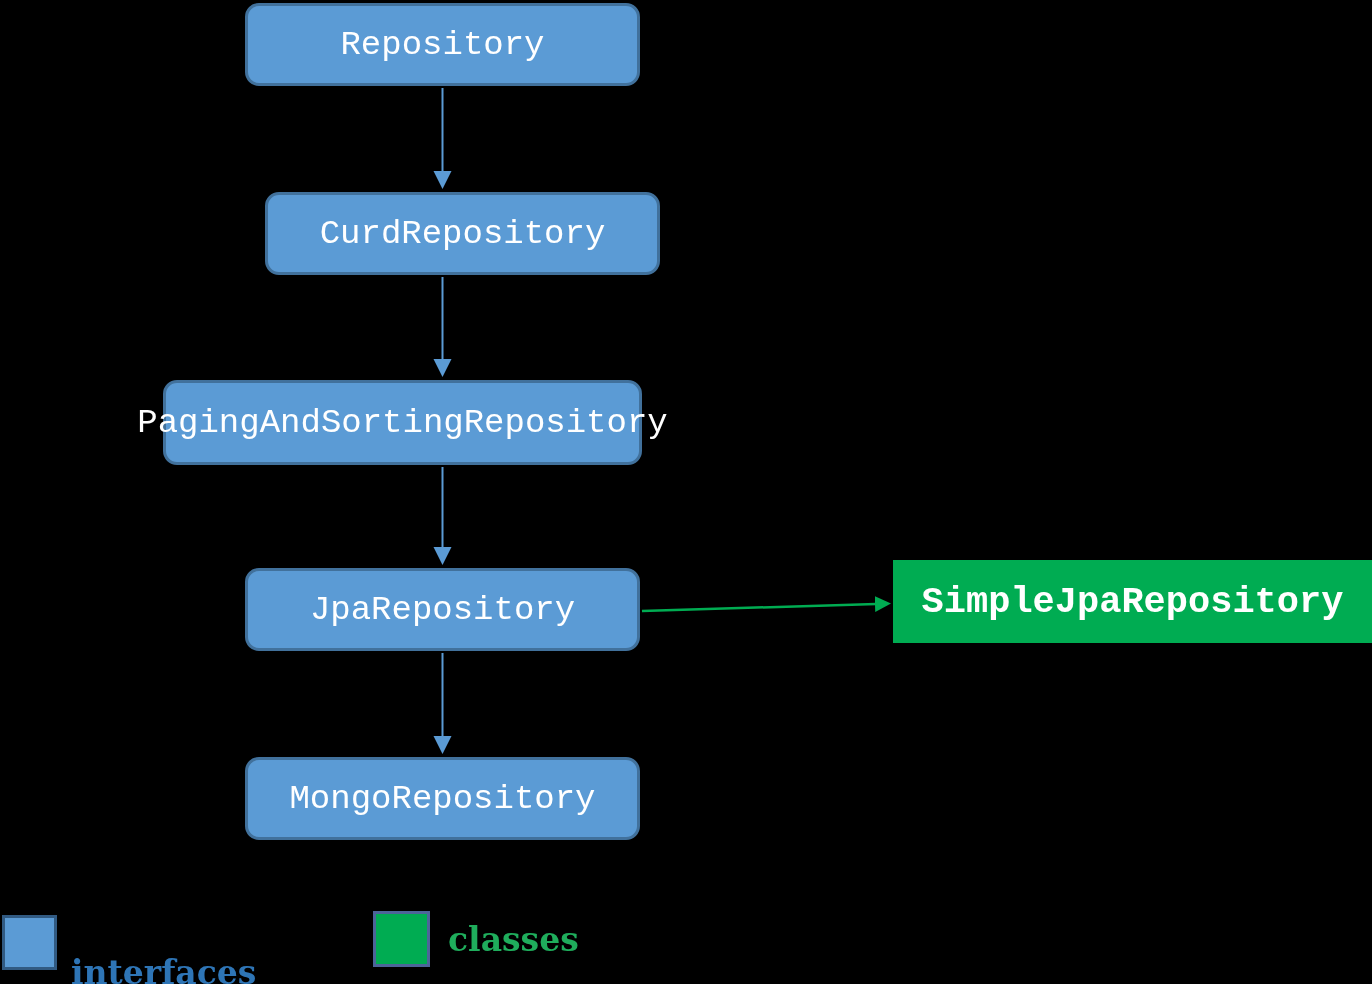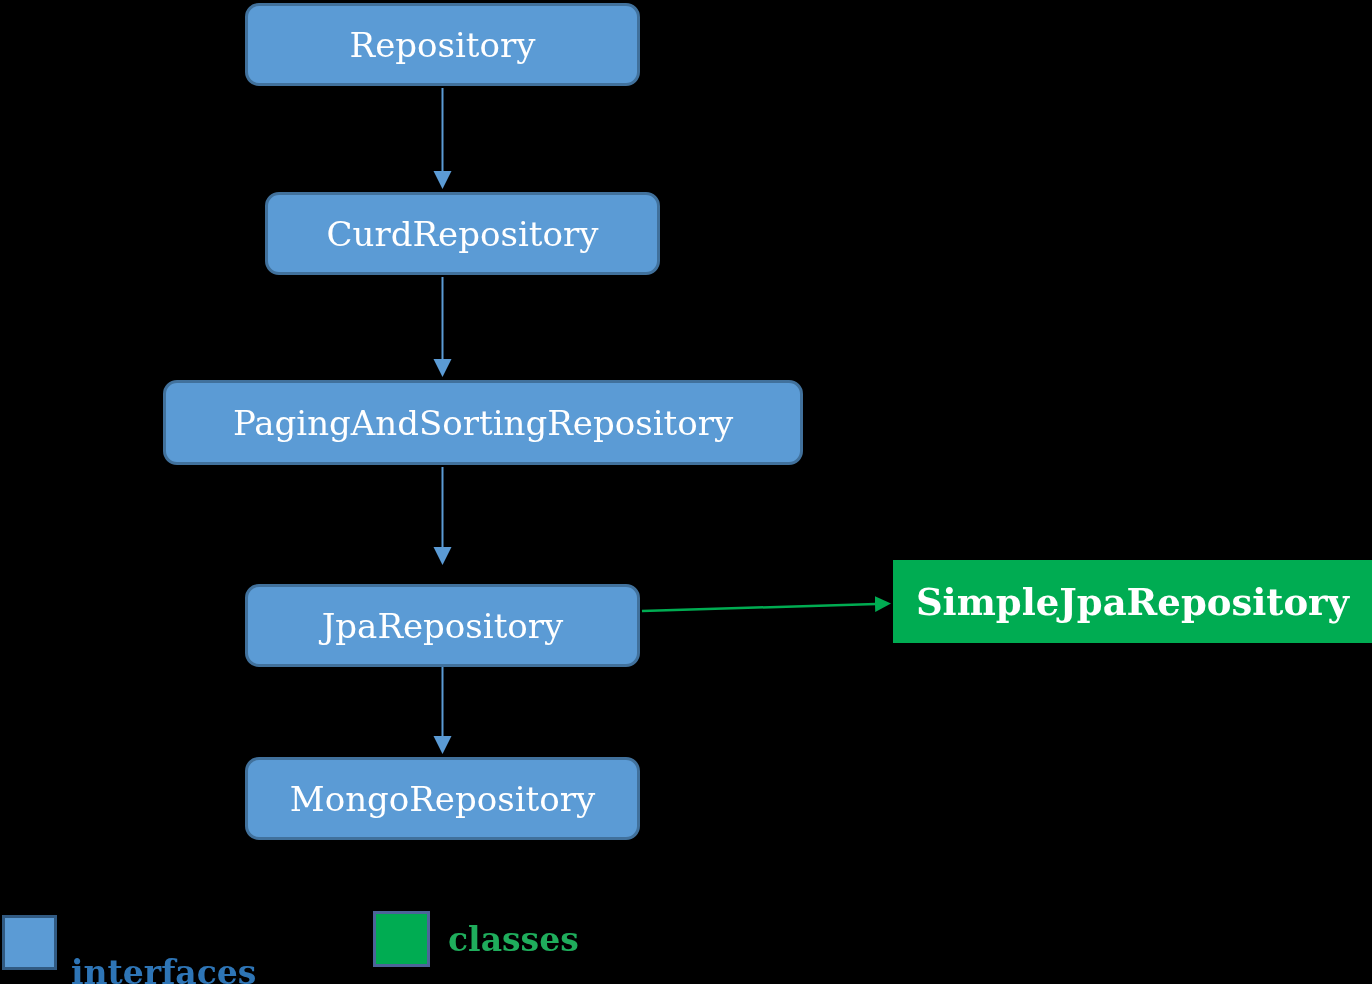--- a/index.html
+++ b/index.html
@@ -38,38 +38,39 @@
   }
   .node {
     position: absolute;
     display: flex;
     align-items: center;
     justify-content: center;
     box-sizing: border-box;
     color: var(--box-text);
     text-align: center;
     white-space: nowrap;
+    font-family: Liberation Mono, monospace;
   }
   .node.interface {
     background: var(--interface-fill);
     border: 3px solid var(--interface-border);
     border-radius: 14px;
     font-size: 34px;
   }
   .node.class {
     background: var(--class-fill);
     border: none;
     border-radius: 0;
     font-size: 37px;
     font-weight: bold;
   }
   #node-repository { left: 245px; top: 3px;  width: 395px; height: 83px; }
   #node-curd       { left: 245px; top: 192px; width: 395px; height: 83px; margin-left: 20px; }
-  #node-paging     { left: 163px; top: 380px; width: 640px; height: 85px; }
-  #node-jpa        { left: 245px; top: 584px; width: 395px; height: 83px; }
+  #node-paging     { left: 163px; top: 380px; width: 479px; height: 85px; }
+  #node-jpa        { left: 245px; top: 568px; width: 395px; height: 83px; }
   #node-mongo      { left: 245px; top: 757px; width: 395px; height: 83px; }
   #node-simplejpa  { left: 893px; top: 560px; width: 479px; height: 83px; }
 
   .blue-line  { stroke: var(--connector-blue); stroke-width: 2px; }
   .green-line { stroke: var(--connector-green); stroke-width: 2.5px; }
   .blue-head  { fill: var(--connector-blue); }
   .green-head { fill: var(--connector-green); }
 
   .legend-swatch {
     position: absolute;

